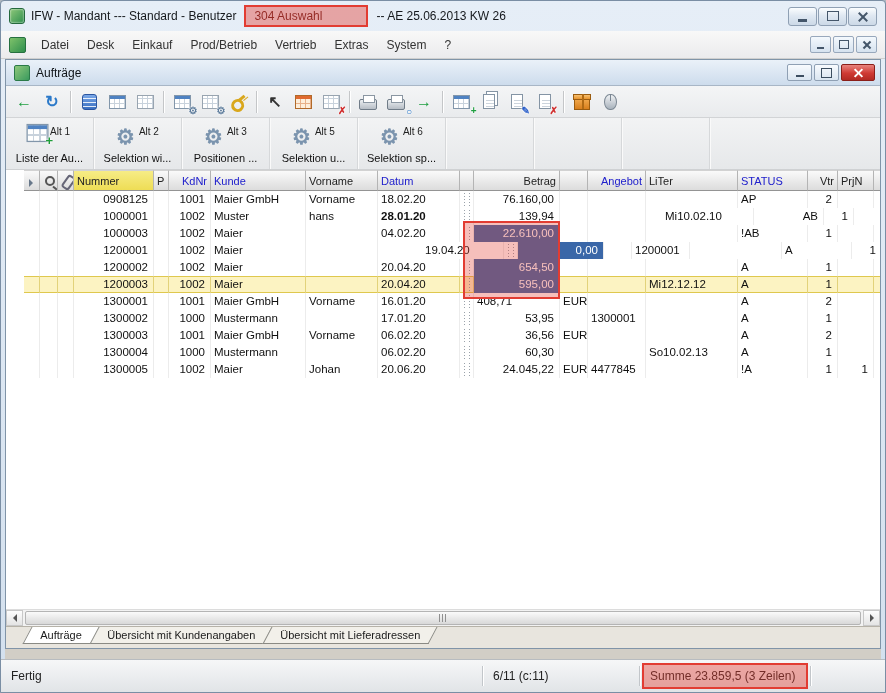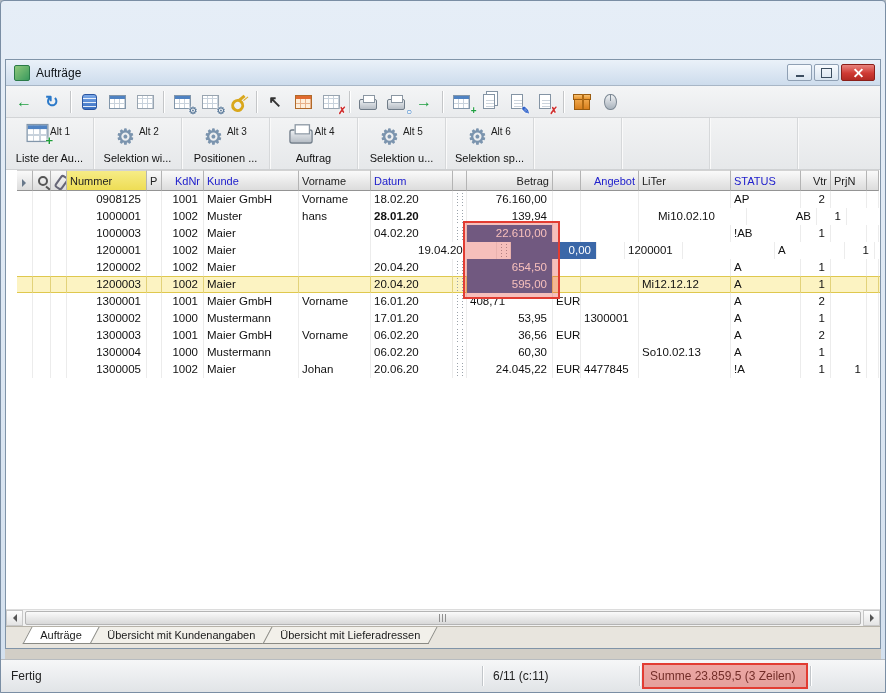--- a/index.html
+++ b/index.html
@@ -127,21 +127,21 @@
          border-bottom:1px solid #cfd1d3; display:flex; }
   .bigbtn { width:88px; flex:none; border-right:1px solid #d6d8da; box-shadow:1px 0 0 #fafafa;
          display:flex; flex-direction:column; align-items:center; justify-content:center;
          gap:2px; padding:3px 2px; }
   .bb-top { display:flex; align-items:flex-start; gap:4px; height:26px; padding-top:2px; }
   .bigbtn .gl { font-size:21px; }
   .alt { font-size:10px; color:#222; }
   .bb-label { font-size:11px; color:#111; white-space:nowrap; overflow:hidden; max-width:84px; }
 
   
-  .tablezone { height:439px; background:#fff; padding-left:11px; position:relative; overflow:hidden; }
+  .tablezone { height:439px; background:#fff; padding-left:18px; position:relative; overflow:hidden; }
   .thead { display:flex; height:21px; }
   .th { flex:none; font-size:11px; padding:4px 3px 0; white-space:nowrap; overflow:hidden;
         background:linear-gradient(#fafafa,#dcdcdc); color:#222;
         border-right:1px solid #b4b4b4; border-bottom:1px solid #949494; border-top:1px solid #d2d2d2; }
   .th.hl-yellow { background:linear-gradient(#f6ec86,var(--hyel)); }
   .th.hl-blue { color:var(--hblue); }
   .th.icch { padding-top:6px; }
   .th.icch::before { content:""; display:inline-block; border:4px solid transparent;
         border-left-color:#68788a; margin-left:2px; }
   .th.mag::before { content:""; display:inline-block; width:6px; height:6px;
@@ -195,21 +195,53 @@
 
   .anno-betrag { position:absolute; left:462px; top:220px; width:97px; height:78px;
         background:rgba(228,62,50,.33); border:2px solid var(--anno);
         pointer-events:none; z-index:5; }
 </style>
 </head>
 <body>
 
 <div class="app">
 
-
+  <div class="titlebar">
+    <div class="app-icon"></div>
+    <span>IFW -  Mandant --- Standard - Benutzer</span>
+    <span class="redact">
+      <i class="anno-cover"></i>
+      <span>304 Auswahl</span>
+    </span>
+    <span>--  AE 25.06.2013 KW 26</span>
+    <div class="winbtns">
+      <span class="wbtn min"></span>
+      <span class="wbtn max"></span>
+      <span class="wbtn cls"></span>
+    </div>
+  </div>
+
+  <div class="menubar">
+    <div class="menu-appicon"></div>
+    <div class="menu-items" style="display:flex">
+        <span class="mi">Datei</span>
+        <span class="mi">Desk</span>
+        <span class="mi">Einkauf</span>
+        <span class="mi">Prod/Betrieb</span>
+        <span class="mi">Vertrieb</span>
+        <span class="mi">Extras</span>
+        <span class="mi">System</span>
+        <span class="mi">?</span>
+      </div>
+    <div class="mdi-btns">
+      <span class="mdibtn min"></span>
+      <span class="mdibtn res"></span>
+      <span class="mdibtn cls"></span>
+    </div>
+  </div>
 
   <div class="mdi">
     <div class="child">
 
       <div class="ctitle">
         <div class="child-icon"></div>
         <span>Aufträge</span>
         <div class="cbtns">
           <span class="cbtn min"></span>
           <span class="cbtn max"></span>
@@ -353,29 +385,20 @@
             <div class="bb-label">Selektion wi...</div>
           </div>
           <div class="bigbtn">
             <div class="bb-top">
               <span class="icw">
                 <b class="gl" style="color: rgb(123, 148, 174); font-size: 21px;">⚙</b>
               </span>
               <span class="alt">Alt 3</span>
             </div>
             <div class="bb-label">Positionen ...</div>
-          </div>
-          <div class="bigbtn">
-            <div class="bb-top">
-              <span class="icw">
-                <i class="bb b-printer b-lg2"></i>
-              </span>
-              <span class="alt">Alt 4</span>
-            </div>
-            <div class="bb-label">Auftrag</div>
           </div>
           <div class="bigbtn">
             <div class="bb-top">
               <span class="icw">
                 <b class="gl" style="color: rgb(123, 148, 174); font-size: 21px;">⚙</b>
               </span>
               <span class="alt">Alt 5</span>
             </div>
             <div class="bb-label">Selektion u...</div>
           </div>

